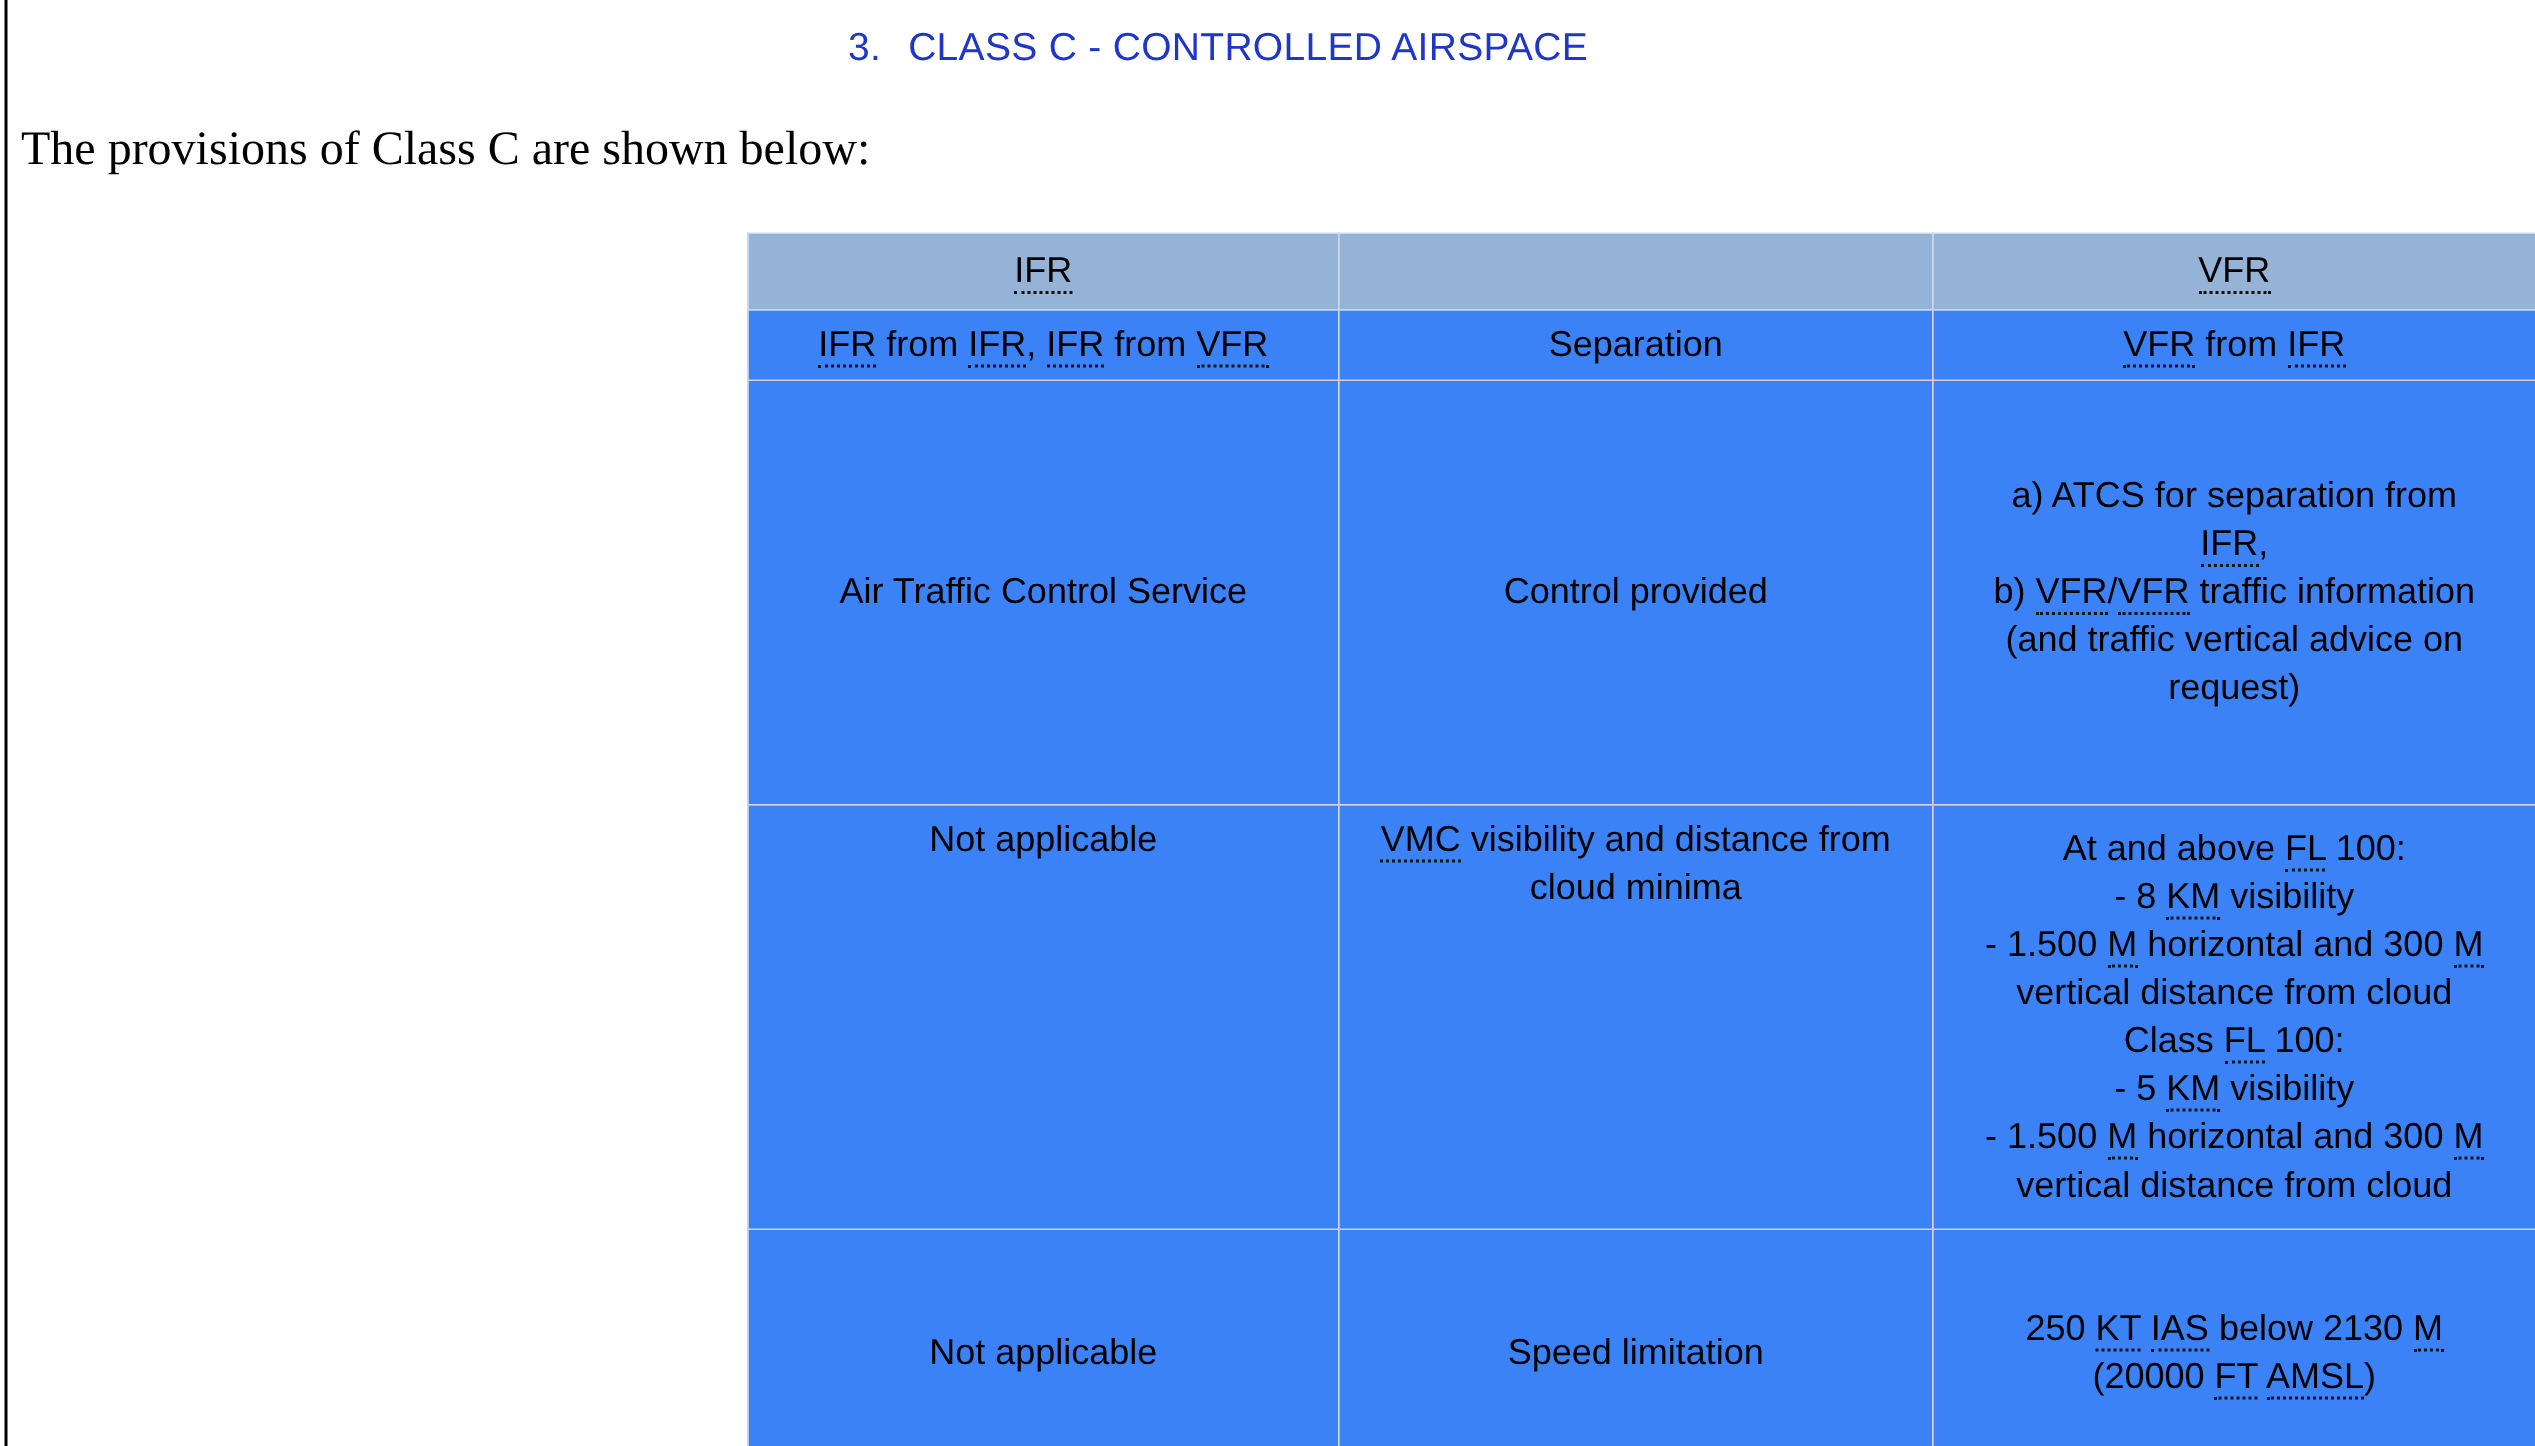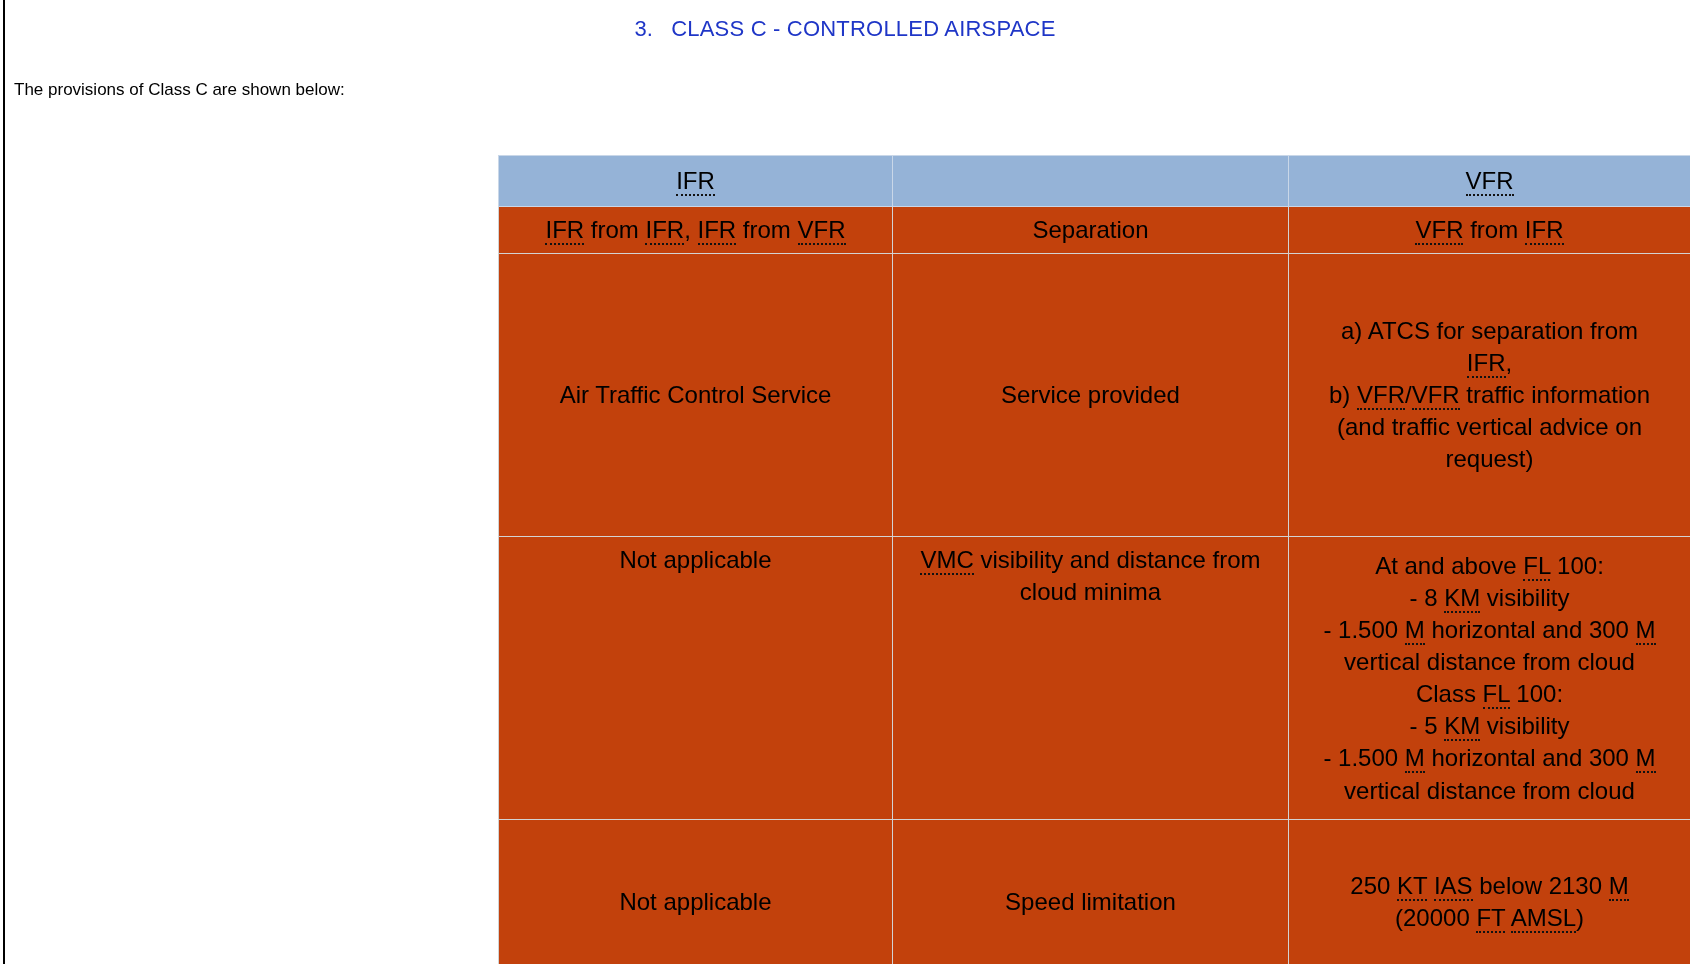--- a/index.html
+++ b/index.html
@@ -29,39 +29,40 @@
   .page {
     position: absolute;
     left: 0; top: 0;
     width: 1690px;
     height: 964px;
   }
 
   
   .section-heading {
     position: absolute;
-    left: 845px;
+    left: 812px;
     top: 16px;
     transform: translateX(-50%);
     white-space: nowrap;
     color: #1F36C7;
-    font-size: 22px;
+    font-size: 26px;
     letter-spacing: .2px;
   }
   .section-heading .num {
     margin-right: 18px;
   }
 
   
   .intro {
     position: absolute;
     left: 14px;
     top: 80px;
-    font-size: 17px;
+    font-size: 32px;
     white-space: nowrap;
+    font-family: Liberation Serif, serif;
   }
 
   
   .table-wrap {
     position: absolute;
     left: 498px;
     top: 155px;
     width: 1192px;
   }
   table.provisions {
@@ -70,21 +71,21 @@
     width: 1192px;
     font-size: 24px;
   }
   table.provisions col.c1 { width: 394px; }
   table.provisions col.c2 { width: 396px; }
   table.provisions col.c3 { width: 402px; }
 
   table.provisions th,
   table.provisions td {
     border: 1px solid #d3d3d3;
-    background: #c2410c;
+    background: #3b82f6;
     padding: 7px 10px;
     vertical-align: middle;
     text-align: center;
     line-height: 1.34;
     font-weight: normal;
   }
   table.provisions thead th {
     background: #95b3d7;
     border-color: #c9d7e8;
     height: 42px;
@@ -150,21 +151,21 @@
       <tbody>
 
         <tr>
           <td><span class="sp">IFR</span><span> from </span><span class="sp">IFR</span><span>, </span><span class="sp">IFR</span><span> from </span><span class="sp">VFR</span></td>
           <td>Separation</td>
           <td><span class="sp">VFR</span><span> from </span><span class="sp">IFR</span></td>
         </tr>
 
         <tr>
           <td class="vcenter tall">Air Traffic Control Service</td>
-          <td class="vcenter tall">Service provided</td>
+          <td class="vcenter tall">Control provided</td>
           <td class="vcenter tall">
             <div><span>a) ATCS for separation from</span></div>
             <div><span class="sp">IFR</span><span>,</span></div>
             <div><span>b) </span><span class="sp">VFR</span><span>/</span><span class="sp">VFR</span><span> traffic information</span></div>
             <div>(and traffic vertical advice on</div>
             <div>request)</div>
           </td>
         </tr>
 
         <tr>

